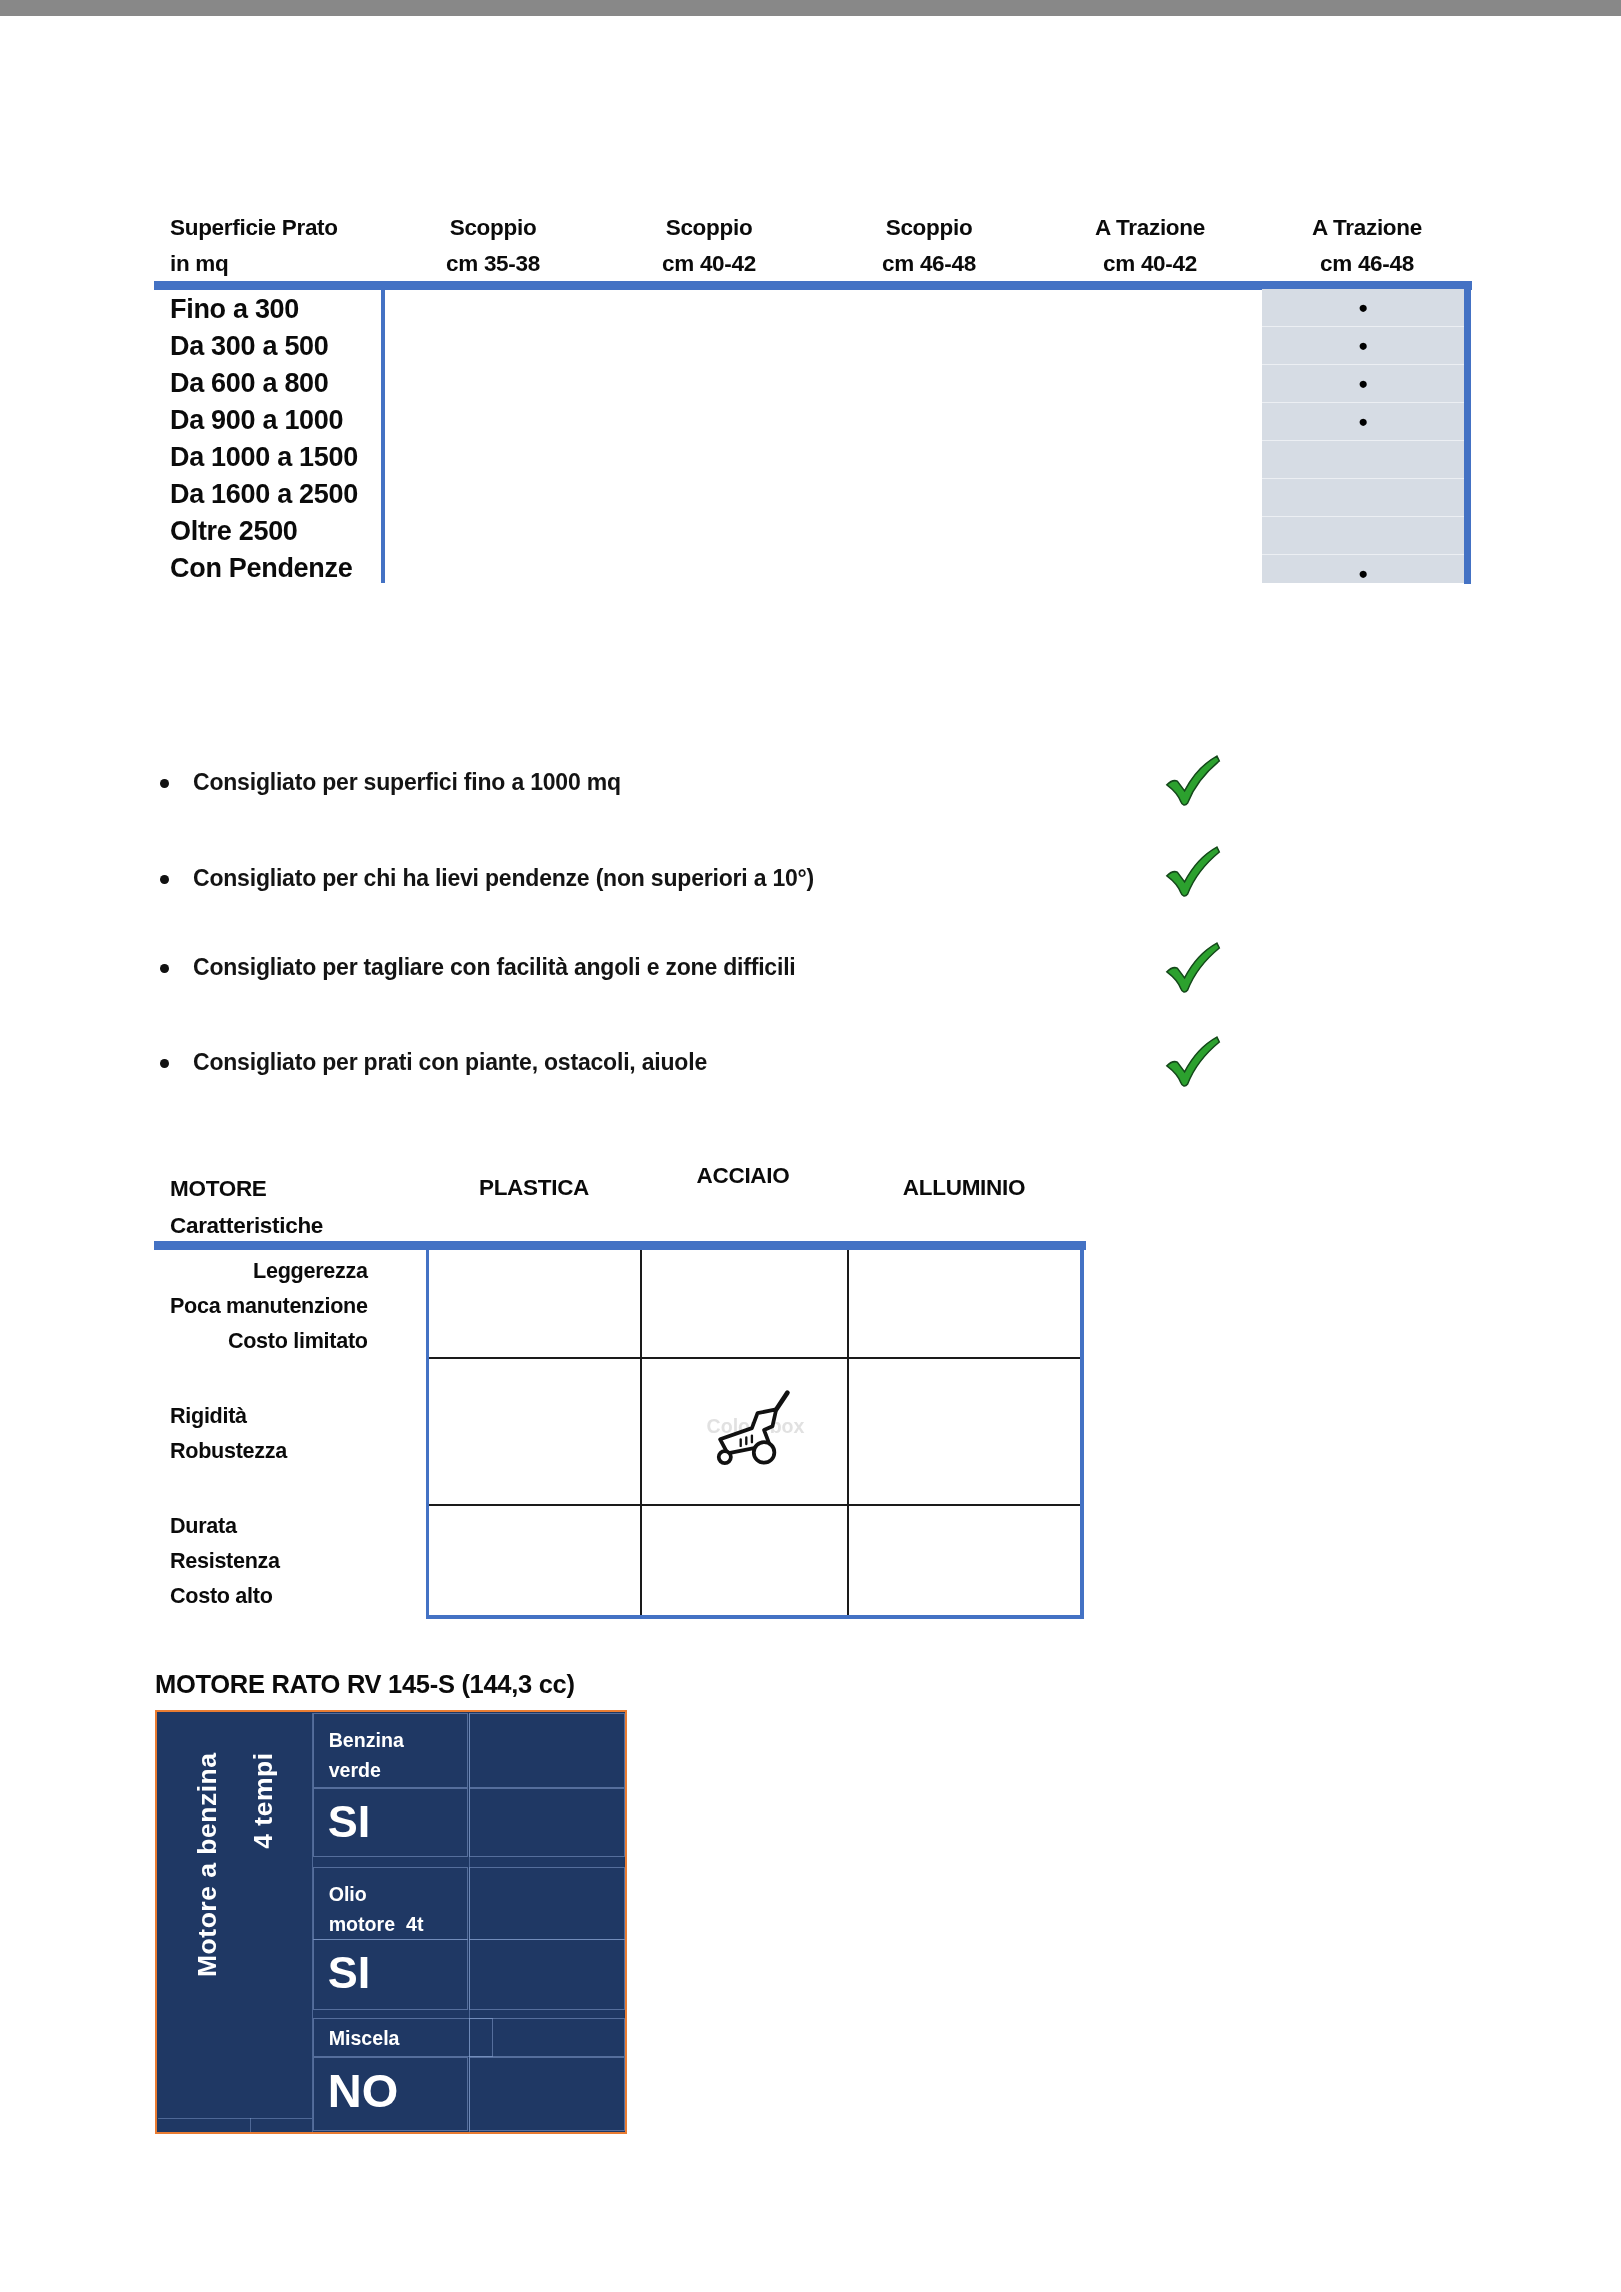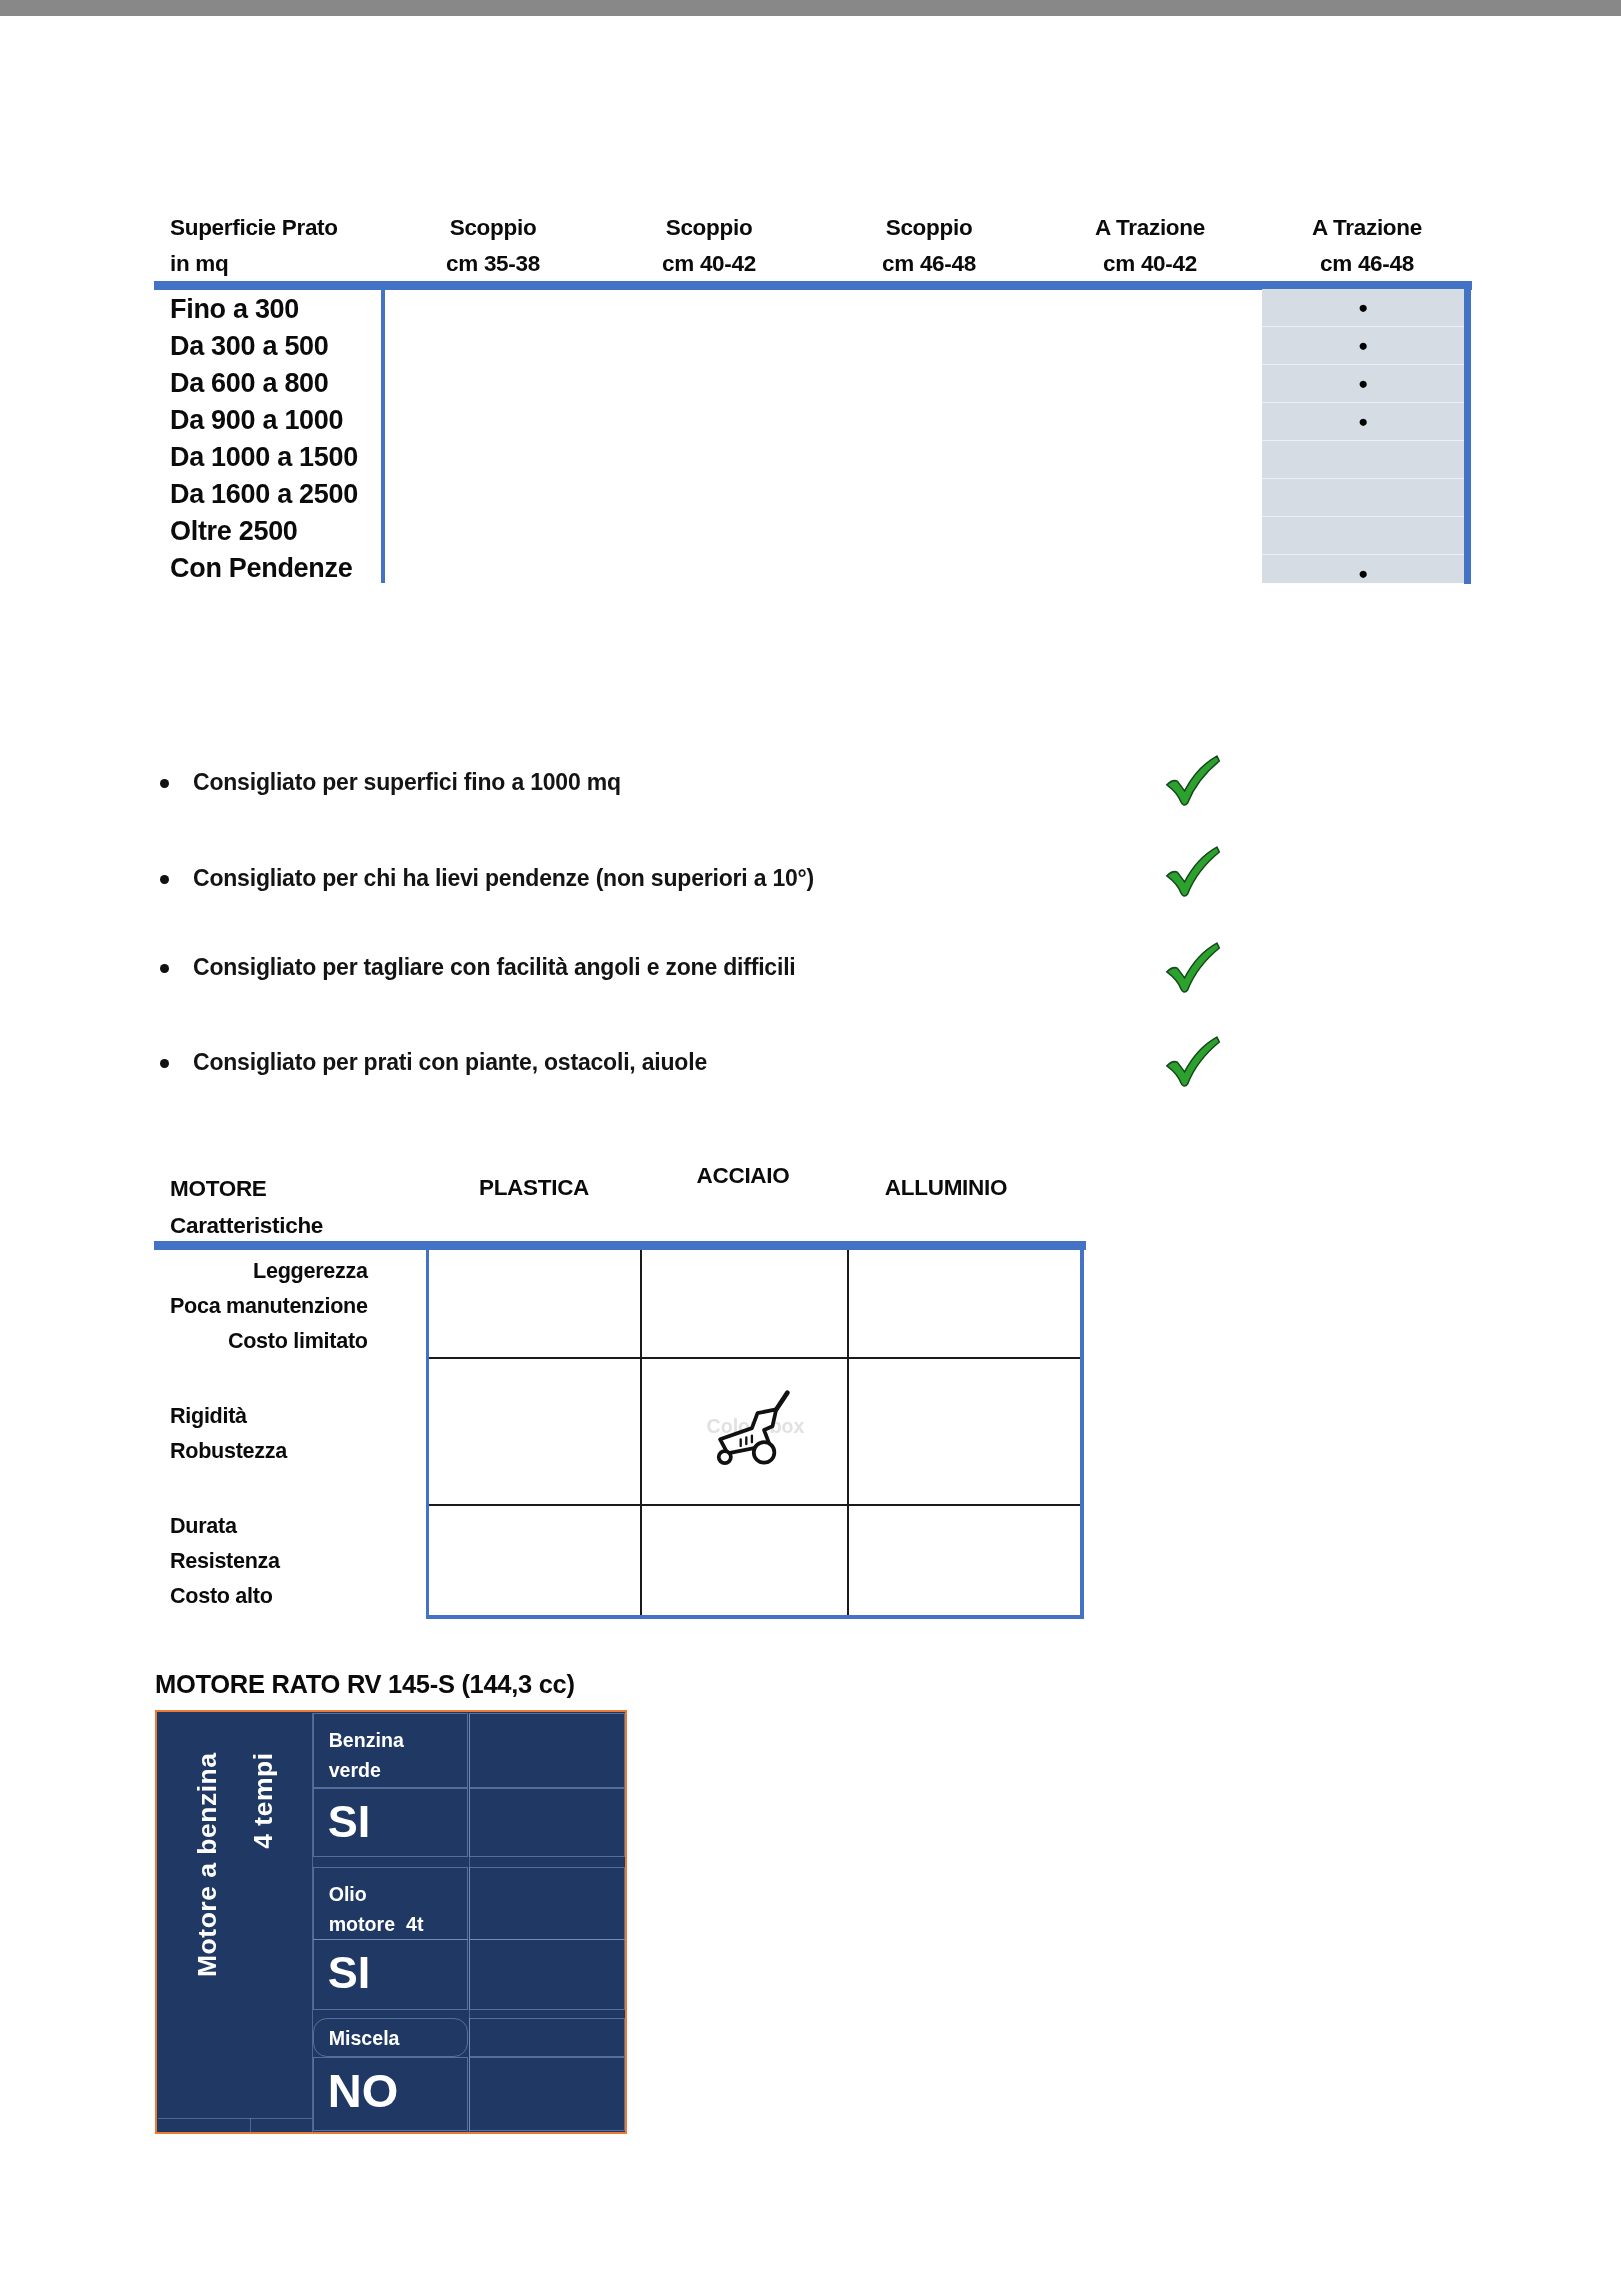--- a/index.html
+++ b/index.html
@@ -143,21 +143,21 @@
     </span>
   </section>
 
   <section>
     <div class="abs hdr2" style="left:170px;top:1154px;line-height:37px;">
       <div>MOTORE</div>
       <div>Caratteristiche</div>
     </div>
     <div class="abs hdr2 hdr-center" style="left:426px;top:1154px;">PLASTICA</div>
     <div class="abs hdr2 hdr-center" style="left:635px;top:1142px;">ACCIAIO</div>
-    <div class="abs hdr2 hdr-center" style="left:838px;top:1154px;">ALLUMINIO</div>
+    <div class="abs hdr2 hdr-center" style="left:856px;top:1154px;">ALLUMINIO</div>
 
     <div class="abs blue-bar" style="left:154px;top:1225px;width:932px;height:8.8px;"></div>
 
     <div class="abs t-grid" style="left:426px;top:1234px;width:651px;height:365px;">
       <div class="abs t-line" style="left:211px;top:0;width:2px;height:365px;"></div>
       <div class="abs t-line" style="left:418px;top:0;width:2px;height:365px;"></div>
       <div class="abs t-line" style="left:0;top:107px;width:651px;height:2px;"></div>
       <div class="abs t-line" style="left:0;top:254px;width:651px;height:2px;"></div>
 
       <div class="abs watermark" style="left:253px;top:165px;width:147px;">Colourbox</div>
@@ -209,21 +209,21 @@
     <div class="abs m-box m-label" style="left:158px;top:2.9px;width:155px;height:75px;">
       <span>Benzina</span>
         <span>verde</span>
     </div>
     <div class="abs m-box m-value" style="left:158px;top:78px;width:155px;height:69px;">SI</div>
     <div class="abs m-box m-label" style="left:158px;top:157px;width:155px;height:73px;">
       <span>Olio</span>
         <span>motore  4t</span>
     </div>
     <div class="abs m-box m-value" style="left:158px;top:229px;width:155px;height:71px;">SI</div>
-    <div class="abs m-box m-label" style="left:158px;top:308px;width:155px;height:39px;padding-top:3.9px;border-radius:14px;">
+    <div class="abs m-box m-label" style="left:158px;top:308px;width:180px;height:39px;padding-top:3.9px;">
       <span>Miscela</span>
     </div>
     <div class="abs m-box m-value big" style="left:158px;top:347px;width:155px;height:74px;">NO</div>
 
     <div class="abs m-box" style="left:314px;top:2.9px;width:156px;height:75px;"></div>
     <div class="abs m-box" style="left:314px;top:78px;width:156px;height:69px;"></div>
     <div class="abs m-box" style="left:314px;top:157px;width:156px;height:73px;"></div>
     <div class="abs m-box" style="left:314px;top:229px;width:156px;height:71px;"></div>
     <div class="abs m-box" style="left:314px;top:308px;width:156px;height:39px;"></div>
     <div class="abs m-box" style="left:314px;top:347px;width:156px;height:74px;"></div>

